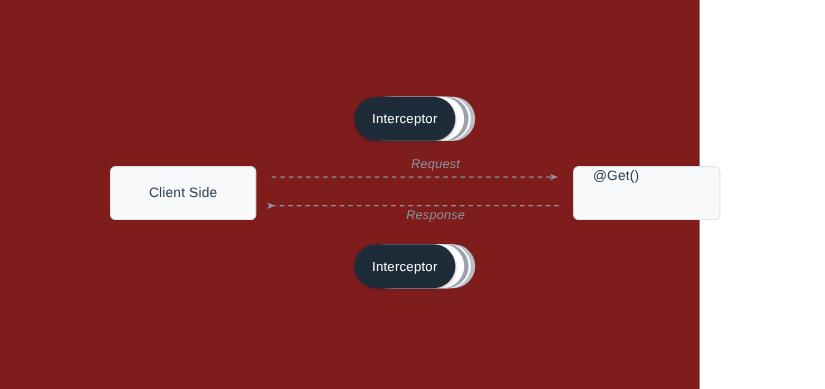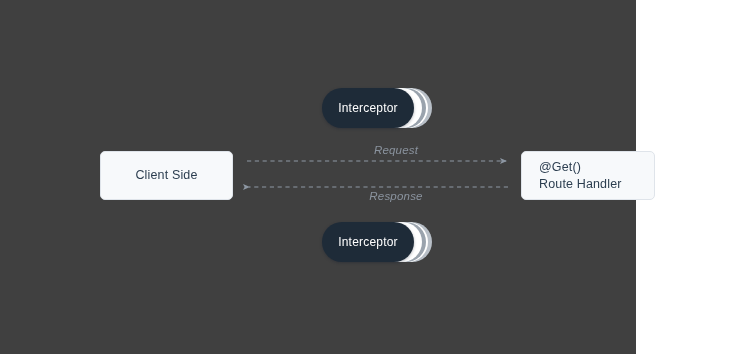--- a/index.html
+++ b/index.html
@@ -15,21 +15,21 @@
     font-family: "Liberation Sans", sans-serif;
     -webkit-font-smoothing: antialiased;
   }
 
   #canvas {
     position: absolute;
     left: 0;
     top: 0;
     width: 636px;
     height: 354px;
-    background: #404040;
+    background: #7f1d1d;
   }
 
   
   .node-box {
     position: absolute;
     box-sizing: border-box;
     background: #f7f9fb;
     border: 1px solid #dfe4ea;
     border-radius: 5px;
     display: flex;
@@ -48,20 +48,21 @@
     align-items: center;
   }
   #handler-box {
     left: 521px;
     top: 151px;
     width: 134px;
     height: 49px;
     align-items: flex-start;
     padding-left: 17px;
     text-align: left;
+    justify-content: space-between;
   }
   .box-line { white-space: nowrap; }
 
   
   .pill-group {
     position: absolute;
     width: 110px;
     height: 40px;
   }
   #pill-top    { left: 322px; top: 88px; }
@@ -141,21 +142,20 @@
       <span class="pill-label">Interceptor</span>
     </div>
   </div>
 
   <div class="node-box" id="client-box">
     <span class="box-line">Client Side</span>
   </div>
 
   <div class="node-box" id="handler-box">
     <span class="box-line">@Get()</span>
-    <span class="box-line">Route Handler</span>
   </div>
 
   <svg id="arrows" viewBox="0 0 750 354">
     <defs>
       <marker id="arrow-right" markerWidth="7" markerHeight="7" refX="6" refY="3.1" orient="auto" markerUnits="userSpaceOnUse">
         <path d="M0,0.2 L7,3.1 L0,6 L1.6,3.1 Z" fill="#8d97a3"></path>
       </marker>
       <marker id="arrow-left" markerWidth="7" markerHeight="7" refX="1" refY="3.1" orient="auto" markerUnits="userSpaceOnUse">
         <path d="M7,0.2 L0,3.1 L7,6 L5.4,3.1 Z" fill="#8d97a3"></path>
       </marker>

